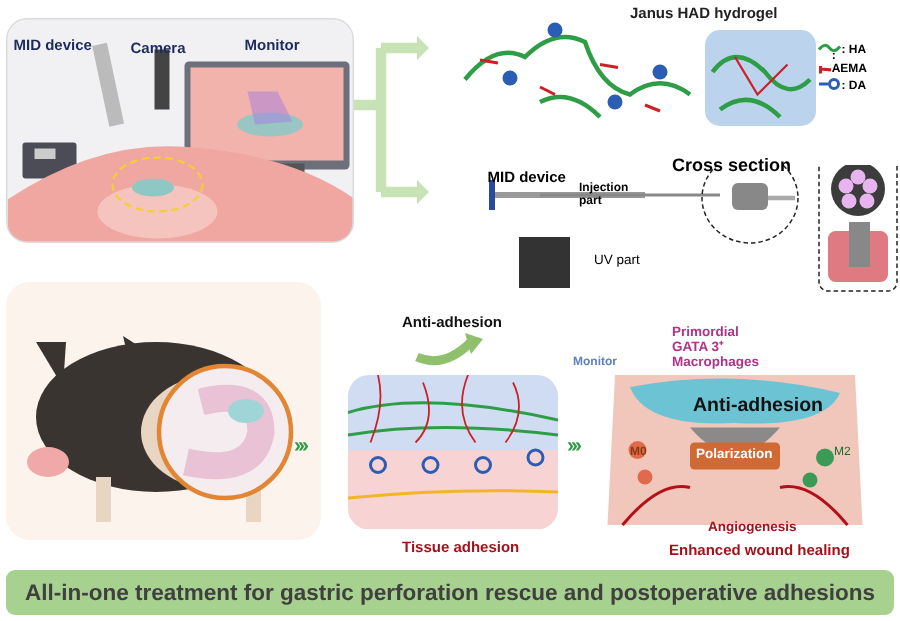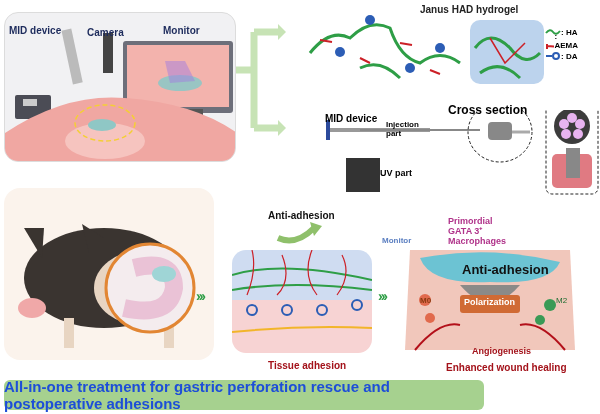--- a/index.html
+++ b/index.html
@@ -2,21 +2,21 @@
 <html><head>
 <meta charset="utf-8">
 <style>
   * { margin:0; padding:0; box-sizing:border-box; }
   body { width:600px; height:414px; background:#ffffff; position:relative; overflow:hidden; font-family:"Liberation Sans", sans-serif; }
   .abs { position:absolute; }
   .panel-surgery { left:4px; top:12px; width:232px; height:150px; border-radius:14px; background:#f1f1f3; border:1px solid #dcdcdc; overflow:hidden; }
   .lbl { font-weight:bold; color:#1d2b5c; font-size:10px; }
   .panel-pig { left:4px; top:188px; width:210px; height:172px; border-radius:16px; background:#fbf3ec; }
   .panel-tissue { left:232px; top:250px; width:140px; height:103px; border-radius:14px; overflow:hidden; }
-  .bottom-bar { left:4px; top:380px; width:480px; height:30px; border-radius:6px; background:#a6d18f; color:#1d4ed8; font-weight:bold; font-size:15px; display:flex; align-items:center; justify-content:center; }
+  .bottom-bar { left:4px; top:380px; width:592px; height:30px; border-radius:6px; background:#a6d18f; color:#404040; font-weight:bold; font-size:15px; display:flex; align-items:center; justify-content:center; }
   .red-lbl { color:#a3121a; font-weight:bold; font-size:10px; }
   .pink-lbl { color:#b0338a; font-weight:bold; font-size:9px; line-height:10px; }
 </style>
 </head>
 <body>
 
 <div class="abs panel-surgery">
   <svg class="abs" style="left:0;top:0" width="232" height="150">
     <rect x="118" y="28" width="110" height="72" fill="#6d6f7a" rx="3"></rect>
     <rect x="122" y="32" width="102" height="62" fill="#f3b3ad"></rect>
@@ -93,21 +93,21 @@
   <circle cx="252" cy="8" r="5" fill="#e8b4f0"></circle>
     <circle cx="244" cy="14" r="5" fill="#e8b4f0"></circle>
     <circle cx="260" cy="14" r="5" fill="#e8b4f0"></circle>
   <circle cx="246" cy="24" r="5" fill="#e8b4f0"></circle>
     <circle cx="258" cy="24" r="5" fill="#e8b4f0"></circle>
   <rect x="232" y="44" width="40" height="34" rx="5" fill="#e07a82"></rect>
   <rect x="246" y="38" width="14" height="30" fill="#888"></rect>
 </svg>
 <div class="abs" style="left:325px;top:113px;font-size:10px;font-weight:bold">MID device</div>
 <div class="abs" style="left:386px;top:120px;font-size:8px;font-weight:bold;width:40px;line-height:9px">Injection part</div>
-<div class="abs" style="left:380px;top:168px;font-size:9px;font-weight:bold">UV part</div>
+<div class="abs" style="left:396px;top:168px;font-size:9px;font-weight:normal">UV part</div>
 <div class="abs" style="left:448px;top:103px;font-size:12px;font-weight:bold">Cross section</div>
 
 <div class="abs panel-pig">
   <svg width="210" height="172">
     <ellipse cx="100" cy="90" rx="80" ry="50" fill="#3a3430"></ellipse>
     <ellipse cx="140" cy="100" rx="50" ry="38" fill="#e8d5c2"></ellipse>
     <polygon points="20,40 40,40 38,70" fill="#3a3430"></polygon>
     <polygon points="78,36 100,50 85,65" fill="#3a3430"></polygon>
     <ellipse cx="28" cy="120" rx="14" ry="10" fill="#f0a8a8"></ellipse>
     <rect x="60" y="130" width="10" height="30" fill="#e8d5c2"></rect>

